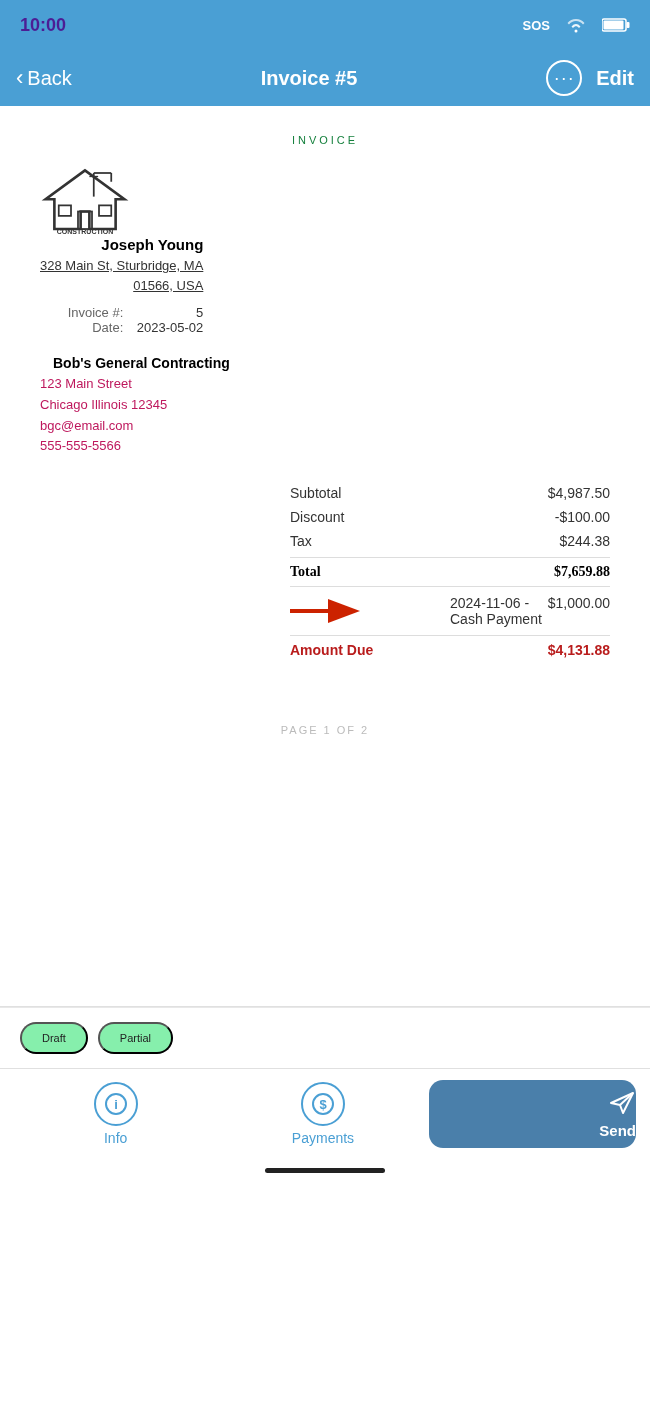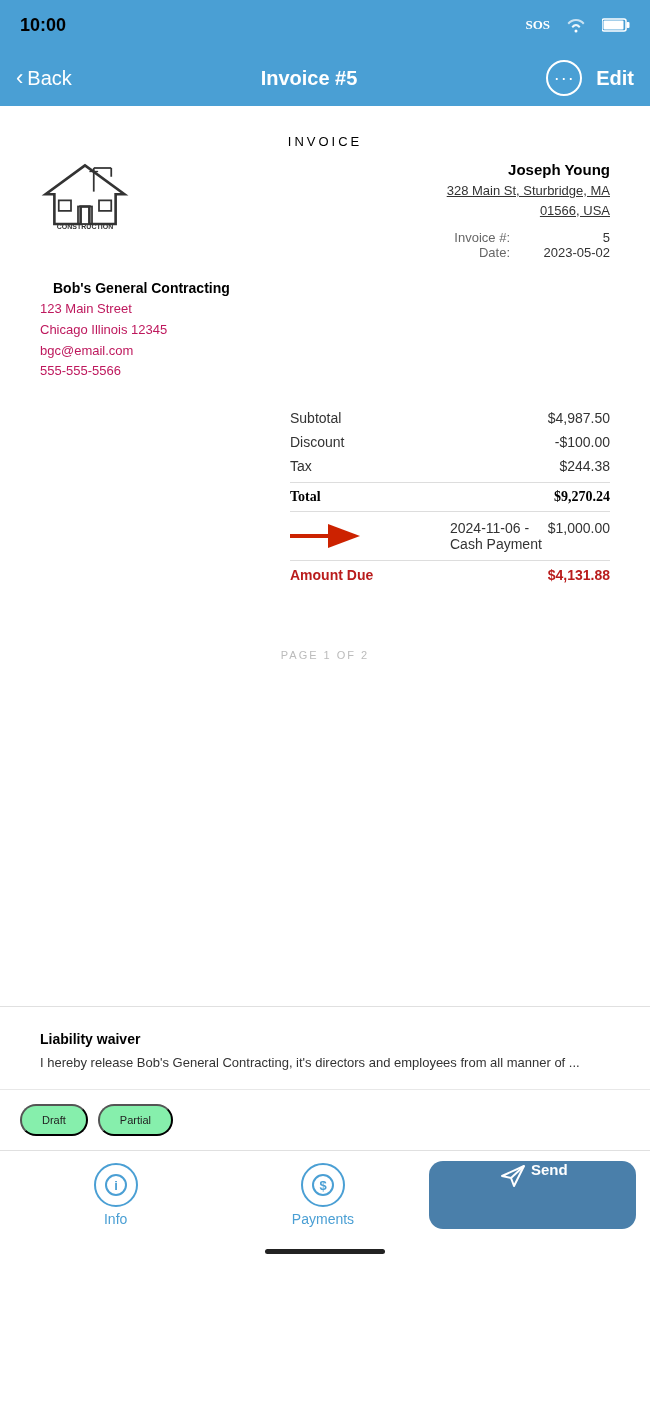--- a/index.html
+++ b/index.html
@@ -15,32 +15,31 @@
     
     .status-bar {
       background: #4a9fd4;
       height: 50px;
       display: flex;
       align-items: center;
       justify-content: space-between;
       padding: 0 20px;
     }
     .status-time {
-      color: #000000;
+      color: #4c1d95;
       font-size: 18px;
       font-weight: 600;
     }
     .status-icons {
       display: flex;
       align-items: center;
       gap: 16px;
       color: #fff;
       font-size: 13px;
       font-weight: 600;
-      font-family: Liberation Serif, serif;
     }
 
     
     .nav-bar {
       background: #4a9fd4;
       height: 56px;
       display: flex;
       align-items: center;
       justify-content: space-between;
       padding: 0 16px;
@@ -99,31 +98,32 @@
     }
 
     
     .invoice-page {
       padding: 28px 40px 32px 40px;
       min-height: 900px;
     }
 
     .invoice-watermark {
       text-align: center;
-      color: #000000;
-      font-size: 13px;
+      color: #15803d;
+      font-size: 11px;
       letter-spacing: 3px;
-      margin-bottom: 12px;
+      margin-bottom: 20px;
     }
 
     .invoice-header {
       display: flex;
       justify-content: space-between;
       align-items: flex-start;
       margin-bottom: 20px;
+      flex-direction: column;
     }
 
     .invoice-logo-area {
       display: flex;
       flex-direction: column;
       align-items: center;
     }
 
     .construction-logo {
       width: 90px;
@@ -143,21 +143,20 @@
       color: #333;
       line-height: 1.5;
       text-decoration: underline;
     }
     .invoice-meta-fields {
       margin-top: 10px;
     }
     .invoice-meta-row {
       display: flex;
       justify-content: flex-end;
-      gap: 20px;
       font-size: 13px;
       color: #333;
     }
     .invoice-meta-row .label {
       color: #666;
     }
     .invoice-meta-row .value {
       min-width: 80px;
       text-align: right;
     }
@@ -339,22 +338,22 @@
       font-size: 20px;
     }
     .tab-label {
       font-size: 14px;
       color: #4a9fd4;
       font-weight: 500;
     }
     .tab-send {
       flex: 1;
       display: flex;
-      flex-direction: row;
-      align-items: flex-start;
+      flex-direction: column;
+      align-items: flex-end;
       justify-content: center;
       background: #4a7faa;
       border-radius: 14px;
       height: 68px;
       cursor: pointer;
       gap: 4px;
       margin: 4px 2px;
     }
     .tab-send-icon {
       color: #fff;
@@ -478,21 +477,21 @@
       <div class="totals-row">
         <span>Discount</span>
         <span>-$100.00</span>
       </div>
       <div class="totals-row">
         <span>Tax</span>
         <span>$244.38</span>
       </div>
       <div class="totals-row total-row">
         <span>Total</span>
-        <span>$9,270.24</span>
+        <span>$7,659.88</span>
       </div>
 
       <div class="payment-row-wrapper">
         <div style="flex:1; display:flex; align-items:center; justify-content:flex-start;">
 
           <svg width="70" height="24" viewBox="0 0 70 24" style="margin-right:6px;">
             <defs>
               <marker id="arrowhead" markerWidth="8" markerHeight="8" refX="6" refY="3" orient="auto">
                 <polygon points="0 0, 8 3, 0 6" fill="#cc2200"></polygon>
               </marker>
@@ -511,24 +510,20 @@
         <span>$4,131.88</span>
       </div>
     </div>
 
     <div class="page-indicator">PAGE 1 OF 2</div>
 
   </div>
 
   <hr class="page-divider">
 
-  <div class="invoice-page-2">
-    <div class="liability-title">Liability waiver</div>
-    <div class="liability-text">I hereby release Bob's General Contracting, it's directors and employees from all manner of ...</div>
-  </div>
 
   <div class="status-badges">
     <button class="status-badge">Draft</button>
     <button class="status-badge">Partial</button>
   </div>
 
 </div>
 
 <div class="bottom-tab-bar">
 

